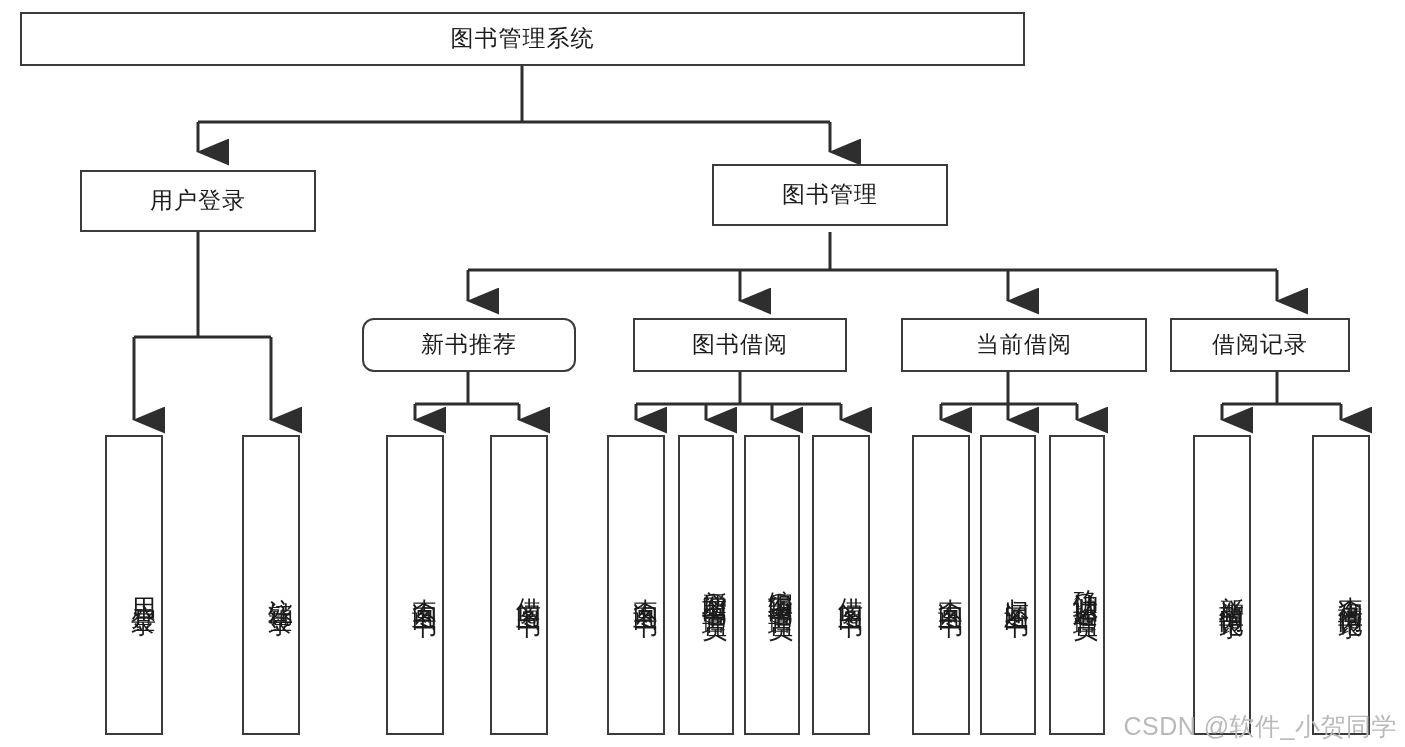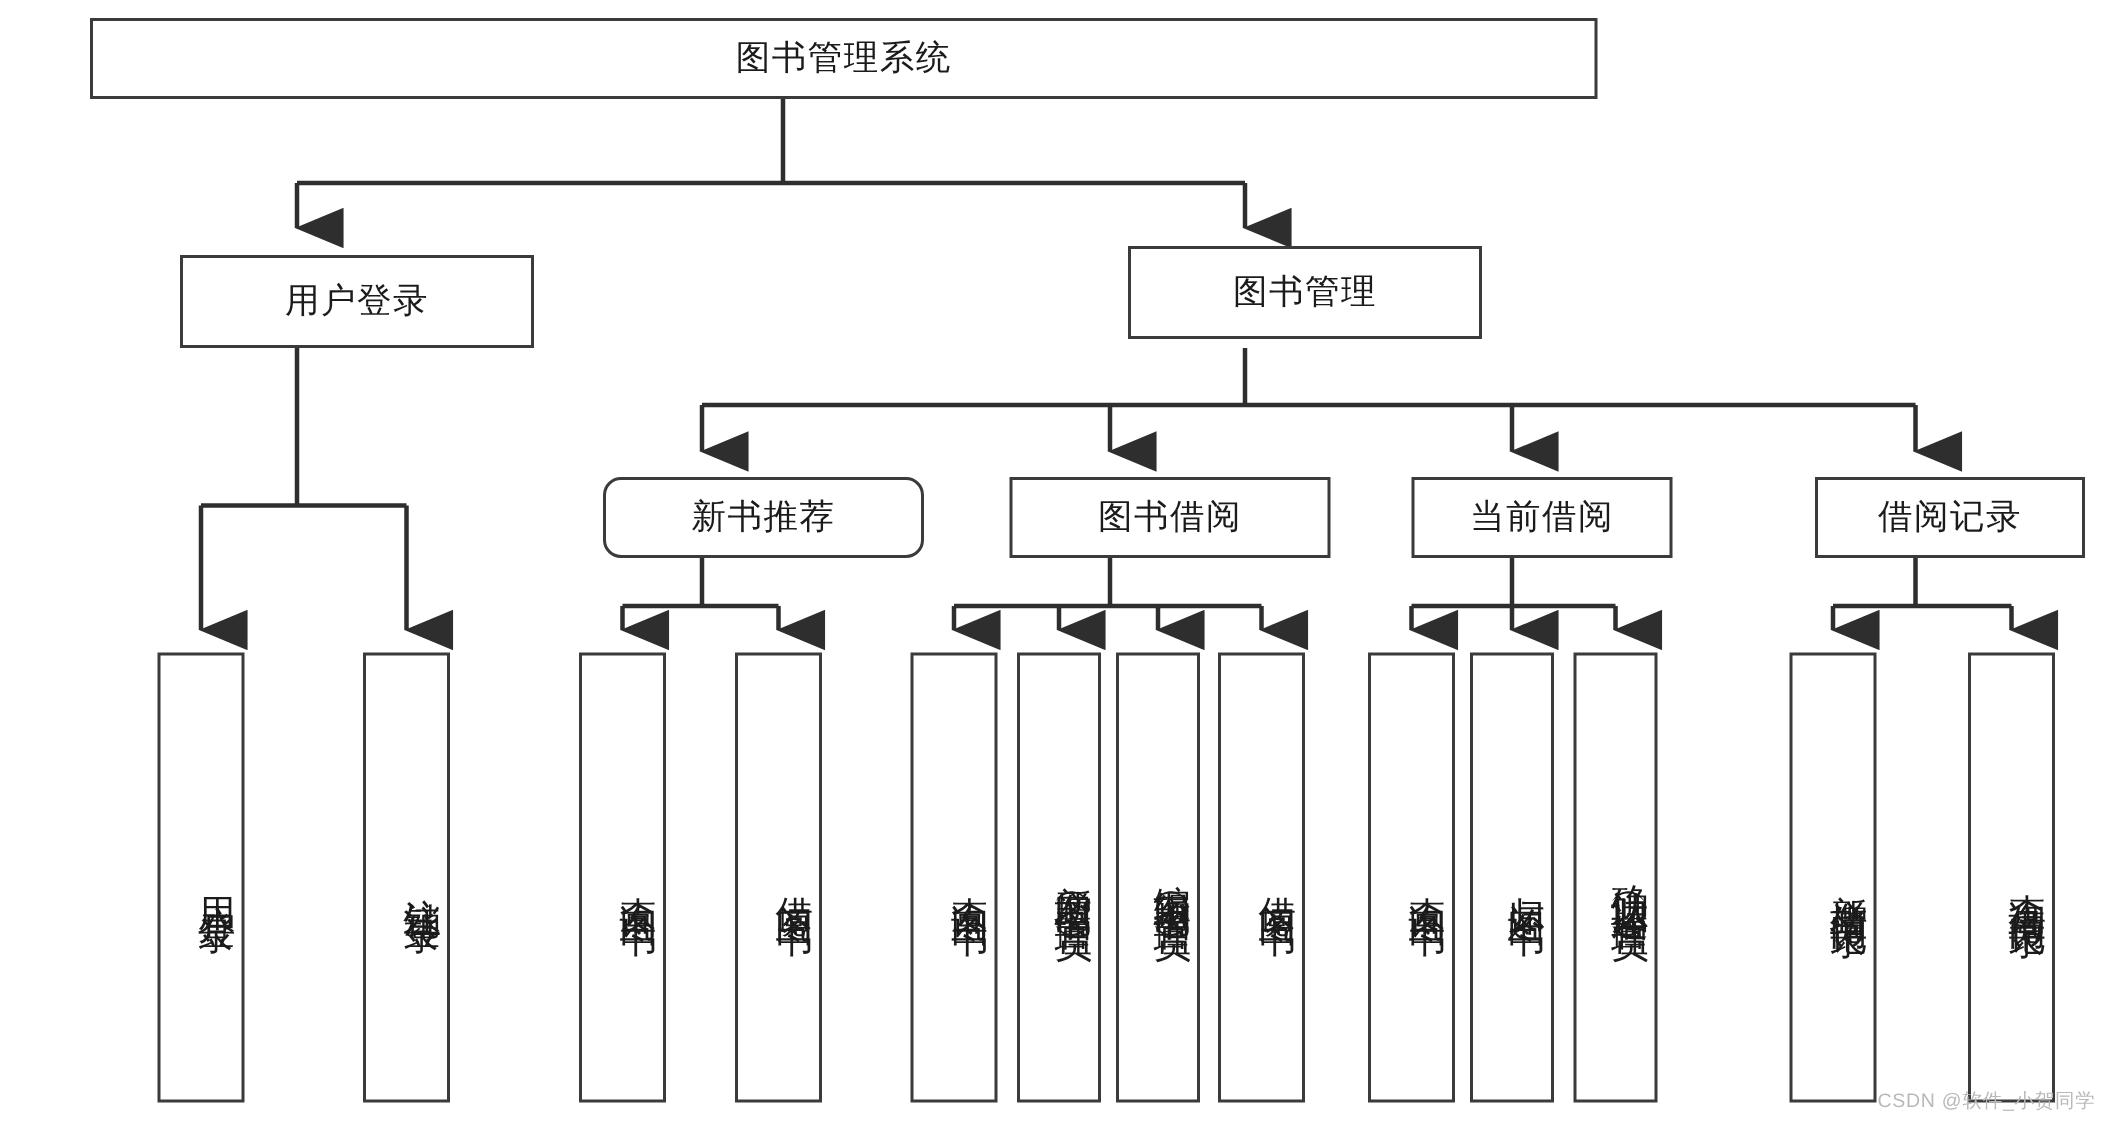--- a/index.html
+++ b/index.html
@@ -15,21 +15,20 @@
     border:2px solid #3b3b3b;
     display:flex;
     align-items:center;
     justify-content:center;
     color:#1b1b1b;
   }
   .node.h{
     font-size:23px;
     letter-spacing:1px;
     line-height:1.1;
-    margin-left:40px;
   }
   .node.root{font-size:23px;}
   .node.v{
     writing-mode:vertical-rl;
     text-orientation:upright;
     align-items:flex-start;
     justify-content:center;
     font-size:25px;
     letter-spacing:5px;
     padding-top:6px;
@@ -38,21 +37,21 @@
     writing-mode:vertical-rl;
     text-orientation:upright;
     display:block;
   }
   .node.v.tall span{letter-spacing:4px;}
 
   .watermark{
     position:absolute;
     right:8px;
     bottom:4px;
-    font-size:13px;
+    font-size:25px;
     color:#b9b9b9;
     white-space:nowrap;
     letter-spacing:0.5px;
   }
 </style>
 </head>
 <body>
 
 <div id="stage">
 
@@ -116,21 +115,21 @@
   <div class="node h" style="left:712px;top:164px;width:236px;height:62px;">
     <span>图书管理</span>
   </div>
 
   <div class="node h" style="left:362px;top:318px;width:214px;height:54px;border-radius:12px;">
     <span>新书推荐</span>
   </div>
   <div class="node h" style="left:633px;top:318px;width:214px;height:54px;">
     <span>图书借阅</span>
   </div>
-  <div class="node h" style="left:901px;top:318px;width:174px;height:54px;justify-content:center;">
+  <div class="node h" style="left:901px;top:318px;width:246px;height:54px;justify-content:center;">
     <span>当前借阅</span>
   </div>
   <div class="node h" style="left:1170px;top:318px;width:180px;height:54px;">
     <span>借阅记录</span>
   </div>
 
   <div class="node v" style="left:105px;top:435px;width:58px;height:300px;">
     <span>用户登录</span>
   </div>
   <div class="node v" style="left:242px;top:435px;width:58px;height:300px;">

